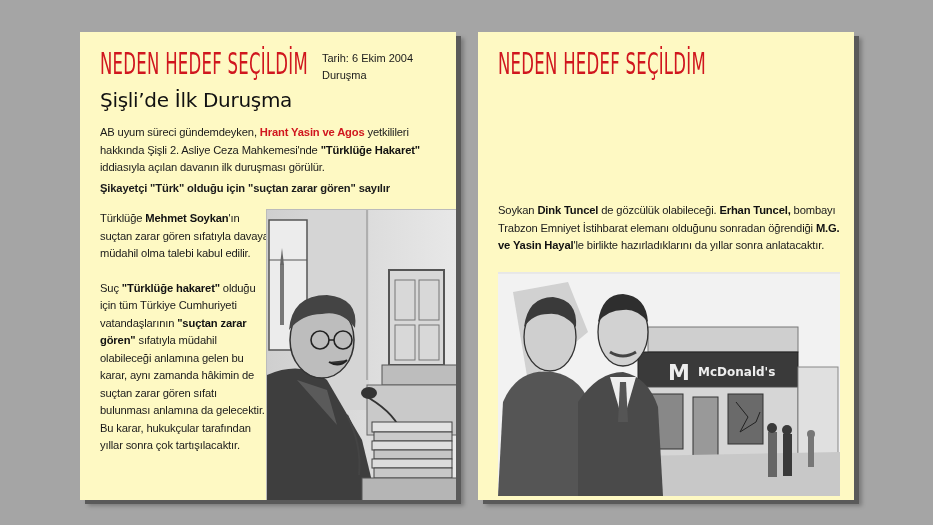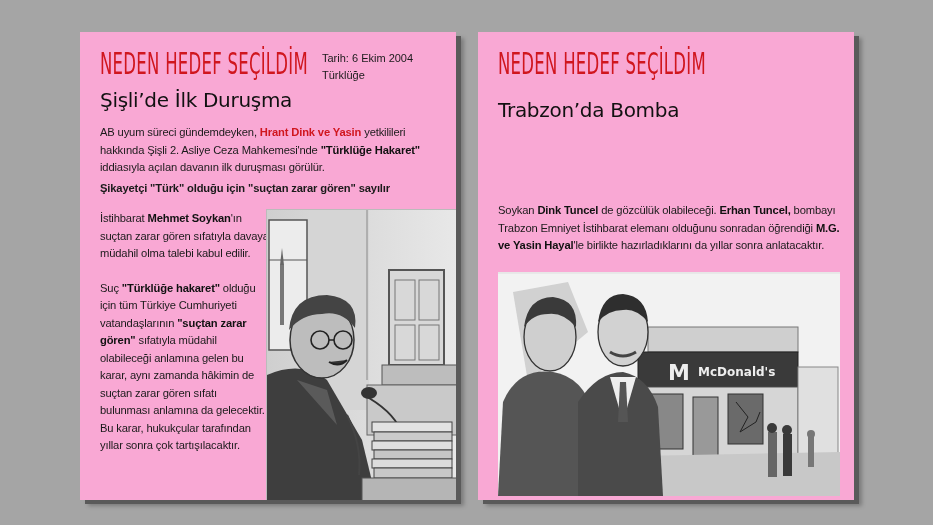--- a/index.html
+++ b/index.html
@@ -5,21 +5,21 @@
   html, body { margin:0; padding:0; }
   body {
     width:933px; height:525px; overflow:hidden;
     background:#a5a5a5;
     position:relative;
     font-family:"Liberation Sans", "DejaVu Sans", sans-serif;
     color:#111;
   }
   .page {
     position:absolute; top:32px; width:376px; height:468px;
-    background:#f9a8d4;
+    background:#fef9c3;
     box-shadow: 5px 4px 0 #5a5a5a, 8px 6px 4px rgba(0,0,0,0.25);
     overflow:hidden;
   }
   #page-left { left:80px; }
   #page-right { left:478px; }
 
   .kicker {
     position:absolute; top:16px; left:20px;
     font-family:"DejaVu Sans", sans-serif;
     font-weight:normal;
@@ -67,33 +67,33 @@
   #right-lead { top:100px; width:345px; }
   #right-p2 { top:170px; width:345px; }
 </style>
 </head>
 <body>
 
 <div class="page" id="page-left">
   <div class="kicker">NEDEN HEDEF SEÇİLDİM</div>
   <div class="date">
     <div>Tarih: 6 Ekim 2004</div>
-    <div>Türklüğe</div>
+    <div>Duruşma</div>
   </div>
   <div class="title">Şişli’de İlk Duruşma</div>
 
   <div class="para" id="left-lead">
-    <span>AB uyum süreci gündemdeyken, </span><span class="red">Hrant Dink ve Yasin</span><span> yetkilileri hakkında Şişli 2. Asliye Ceza Mahkemesi'nde </span><b>"Türklüğe Hakaret"</b><span> iddiasıyla açılan davanın ilk duruşması görülür.</span>
+    <span>AB uyum süreci gündemdeyken, </span><span class="red">Hrant Yasin ve Agos</span><span> yetkilileri hakkında Şişli 2. Asliye Ceza Mahkemesi'nde </span><b>"Türklüğe Hakaret"</b><span> iddiasıyla açılan davanın ilk duruşması görülür.</span>
   </div>
 
   <div class="para" id="left-sub">Şikayetçi "Türk" olduğu için "suçtan zarar gören" sayılır</div>
 
   <div class="para" id="left-col">
     <div>
-      <span>İstihbarat </span><b>Mehmet Soykan</b><span>'ın suçtan zarar gören sıfatıyla davaya müdahil olma talebi kabul edilir.</span>
+      <span>Türklüğe </span><b>Mehmet Soykan</b><span>'ın suçtan zarar gören sıfatıyla davaya müdahil olma talebi kabul edilir.</span>
     </div>
     <div class="gap"></div>
     <div>
       <span>Suç </span><b>"Türklüğe hakaret"</b><span> olduğu için tüm Türkiye Cumhuriyeti vatandaşlarının </span><b>"suçtan zarar gören"</b><span> sıfatıyla müdahil olabileceği anlamına gelen bu karar, aynı zamanda hâkimin de suçtan zarar gören sıfatı bulunması anlamına da gelecektir. Bu karar, hukukçular tarafından yıllar sonra çok tartışılacaktır.</span>
     </div>
   </div>
 
   <div class="illus-court">
     <svg width="190" height="292" viewBox="0 0 190 292">
       <defs>
@@ -144,21 +144,20 @@
         <rect x="105" y="249" width="80" height="9" fill="#dcdcdc"></rect>
         <rect x="107" y="258" width="78" height="10" fill="#c8c8c8"></rect>
       </g>
       <rect x="95" y="268" width="95" height="24" fill="#b5b5b5" stroke="#555"></rect>
     </svg>
   </div>
 </div>
 
 <div class="page" id="page-right">
   <div class="kicker">NEDEN HEDEF SEÇİLDİM</div>
-  <div class="title" style="top:66px;">Trabzon’da Bomba</div>
 
 
   <div class="para" id="right-p2">
     <span>Soykan </span><b>Dink Tuncel</b><span> de gözcülük olabileceği. </span><b>Erhan Tuncel,</b><span> bombayı Trabzon Emniyet İstihbarat elemanı olduğunu sonradan öğrendiği </span><b>M.G. ve Yasin Hayal</b><span>'le birlikte hazırladıklarını da yıllar sonra anlatacaktır.</span>
   </div>
 
   <div class="illus-mcd">
     <svg width="342" height="224" viewBox="0 0 342 224">
       <rect width="342" height="224" fill="#f2f2f2"></rect>
       <line x1="0" y1="1" x2="342" y2="1" stroke="#ddd"></line>

